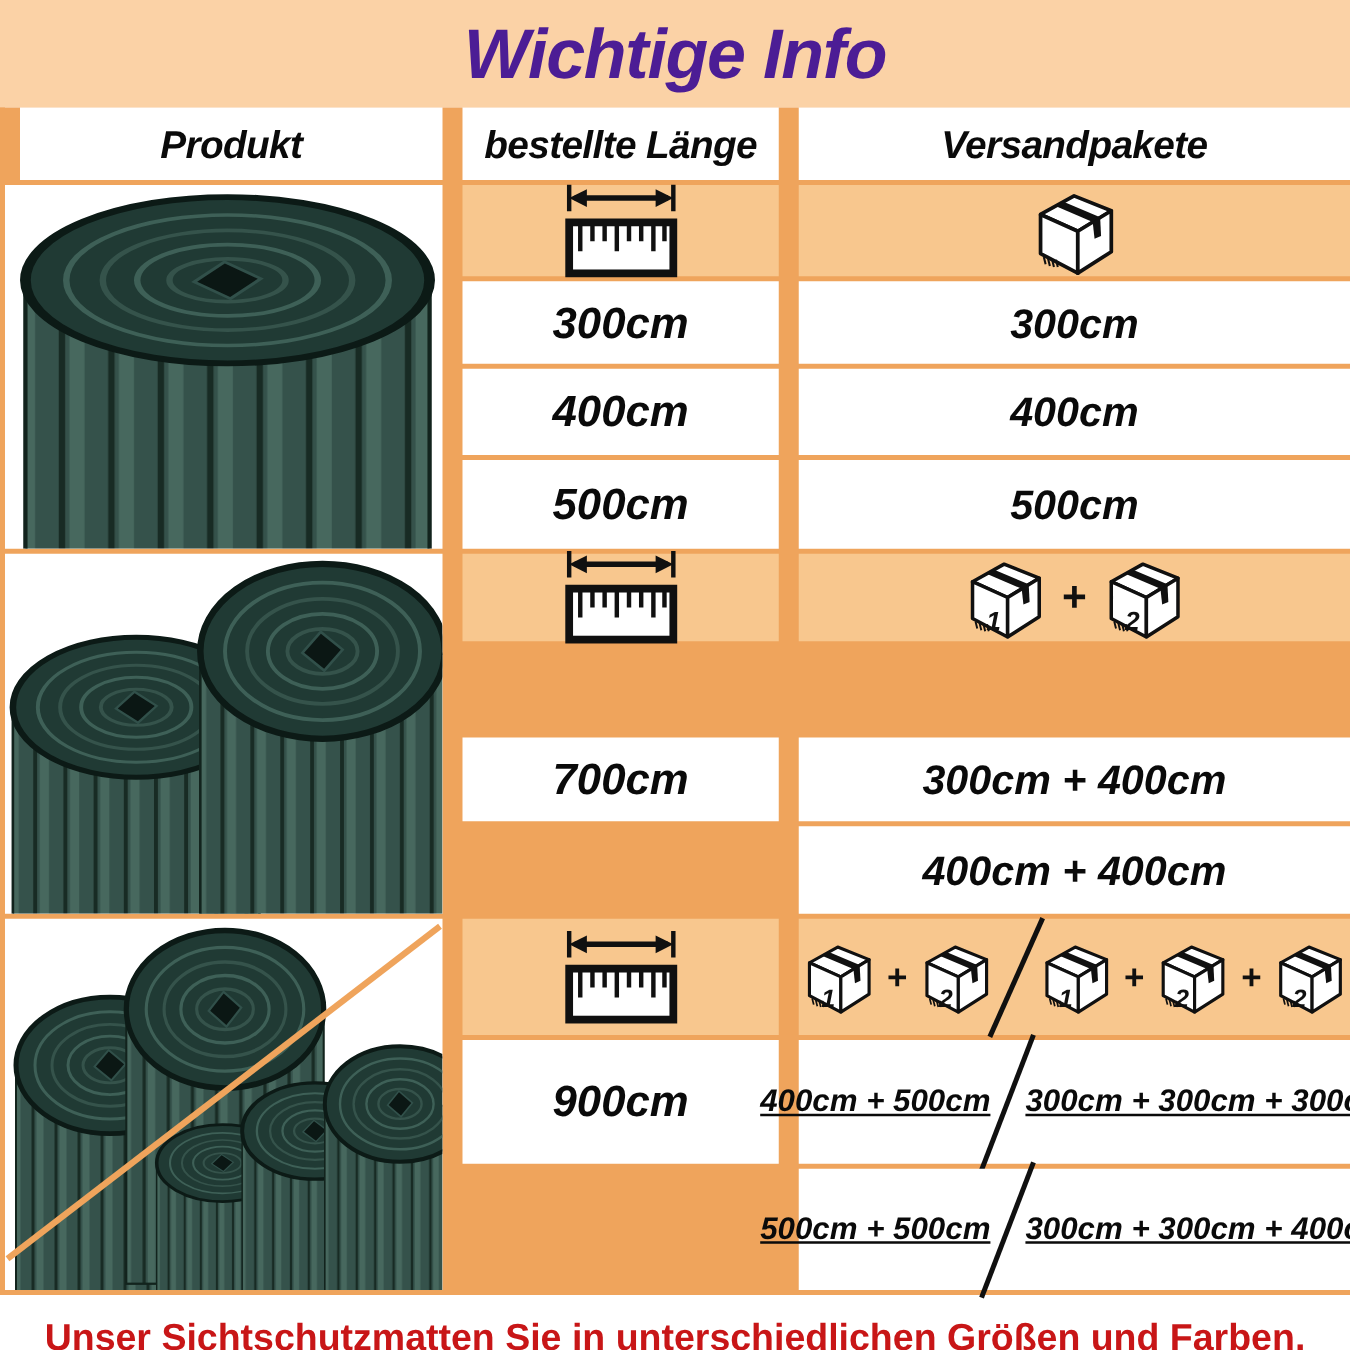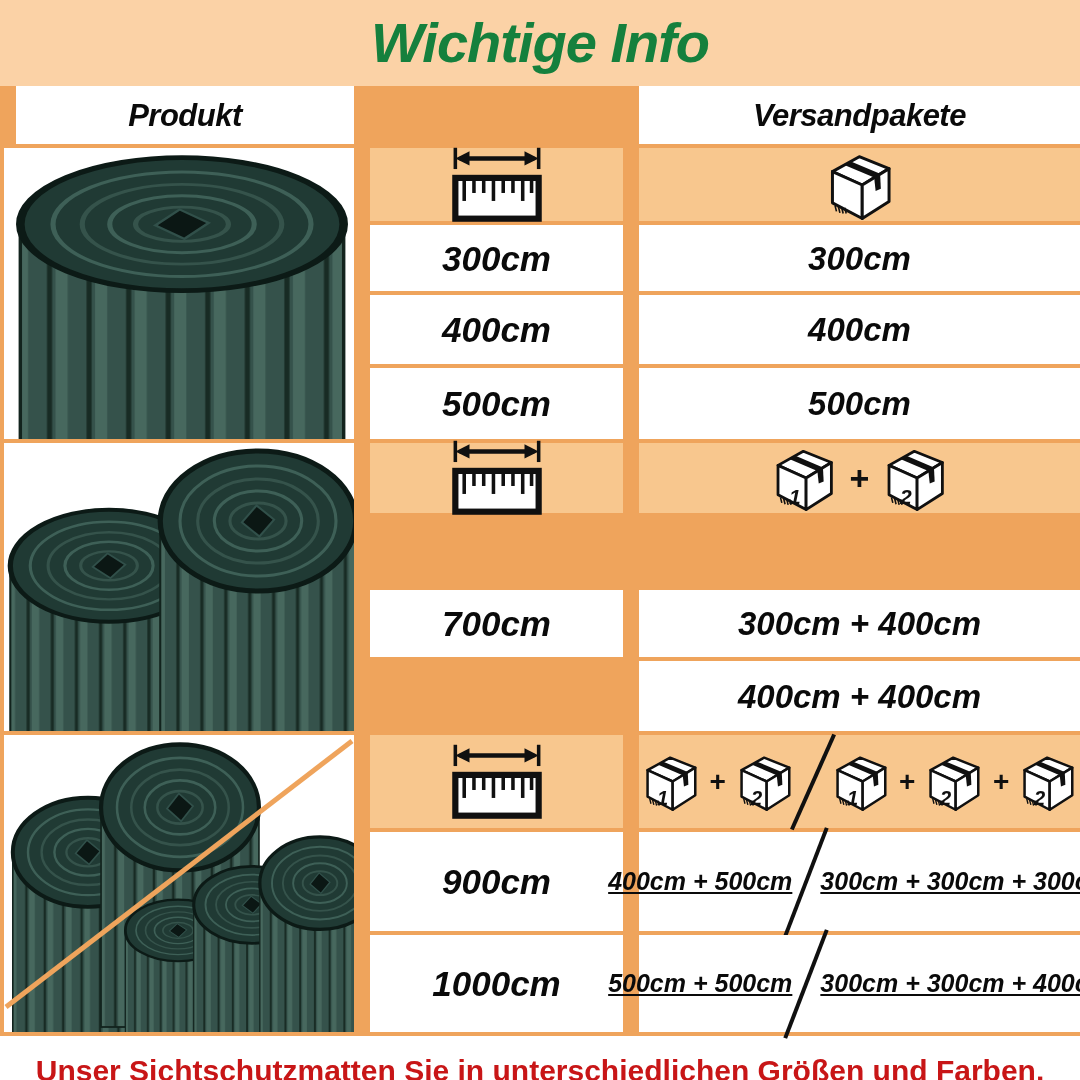--- a/index.html
+++ b/index.html
@@ -6,21 +6,21 @@
     --band:#FBD2A6; --accent:#F8C78E; --border:#EFA45C;
     --footer_red:#C81617; --ink:#101010;
   }
   html,body{margin:0;padding:0;}
   body{width:1080px;height:1080px;overflow:hidden;background:#fff;
        font-family:"Liberation Sans",sans-serif;}
   .page{width:1080px;height:1080px;display:flex;flex-direction:column;}
 
   
   .band{height:86px;background:var(--band);display:flex;align-items:center;justify-content:center;}
-  .band h1{margin:12px;font:italic 700 56px/1 "Liberation Sans",sans-serif;color:#15803d;letter-spacing:-1px;}
+  .band h1{margin:12px;font:italic 700 56px/1 "Liberation Sans",sans-serif;color:#4c1d95;letter-spacing:-1px;}
 
   
   .grid{
     background:var(--border);
     border-left:4px solid var(--border);
     border-bottom:4px solid var(--border);
     display:grid;
     grid-template-columns:350px 265px 453px;
     grid-template-rows:58px 73px 66px 69px 71px 70px 69px 67px 70px 93px 99px 97px;
     gap:4px;
@@ -117,20 +117,21 @@
 
 <div class="page">
 
   <div class="band">
     <h1>Wichtige Info</h1>
   </div>
 
   <div class="grid">
 
     <div class="cell r1 c1 hdr">Produkt</div>
+    <div class="cell r1 c2 hdr">bestellte Länge</div>
     <div class="cell r1 c3 hdr">Versandpakete</div>
 
     <div class="prod prodA">
       <svg width="350" height="291" viewBox="0 0 350 291">
         <use href="#rollbase" transform="translate(6,4) scale(1.72,0.95)"></use>
       </svg>
     </div>
     <div class="prod prodB">
       <svg width="350" height="288" viewBox="0 0 350 288">
         <use href="#rollbase" transform="translate(0,62) scale(1.05,0.80)"></use>
@@ -218,21 +219,20 @@
           <text class="boxnum sm" x="37" y="85" text-anchor="middle">2</text>
       </svg>
     </div>
 
     <div class="cell r11 c2 len">900cm</div>
     <div class="cell r11 c3 split">
       <span class="pak-sm">400cm + 500cm</span>
       <div class="slash tx"></div>
       <span class="pak-sm">300cm + 300cm + 300cm</span>
     </div>
-    <div class="cell r12 c2 len">1000cm</div>
     <div class="cell r12 c3 split">
       <span class="pak-sm">500cm + 500cm</span>
       <div class="slash tx"></div>
       <span class="pak-sm">300cm + 300cm + 400cm</span>
     </div>
 
   </div>
 
   <div class="footer">
     <div>Unser Sichtschutzmatten Sie in unterschiedlichen Größen und Farben.</div>

